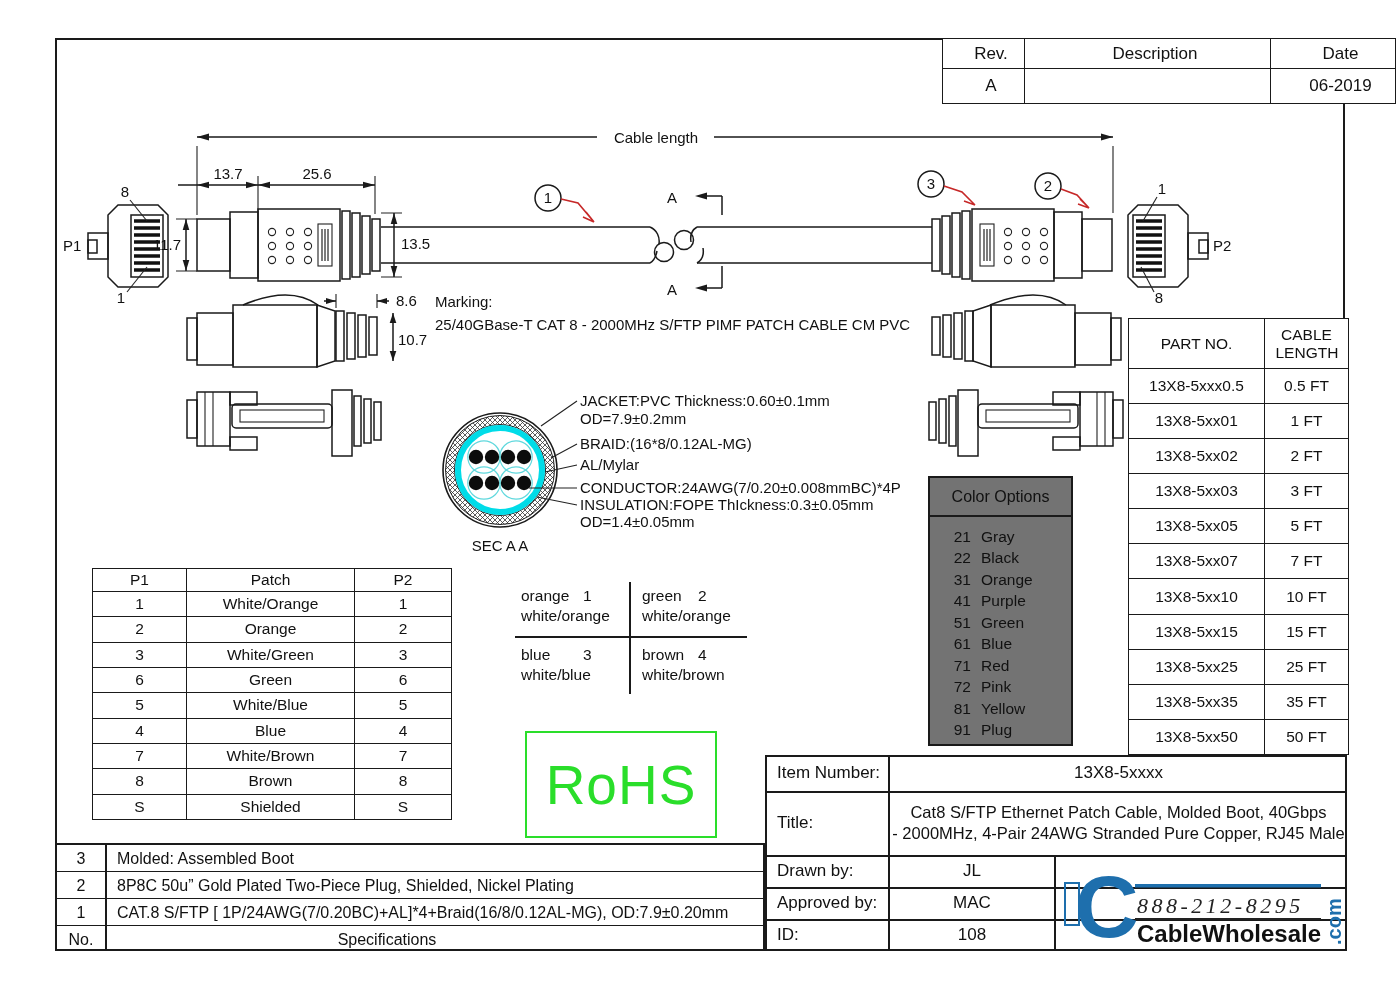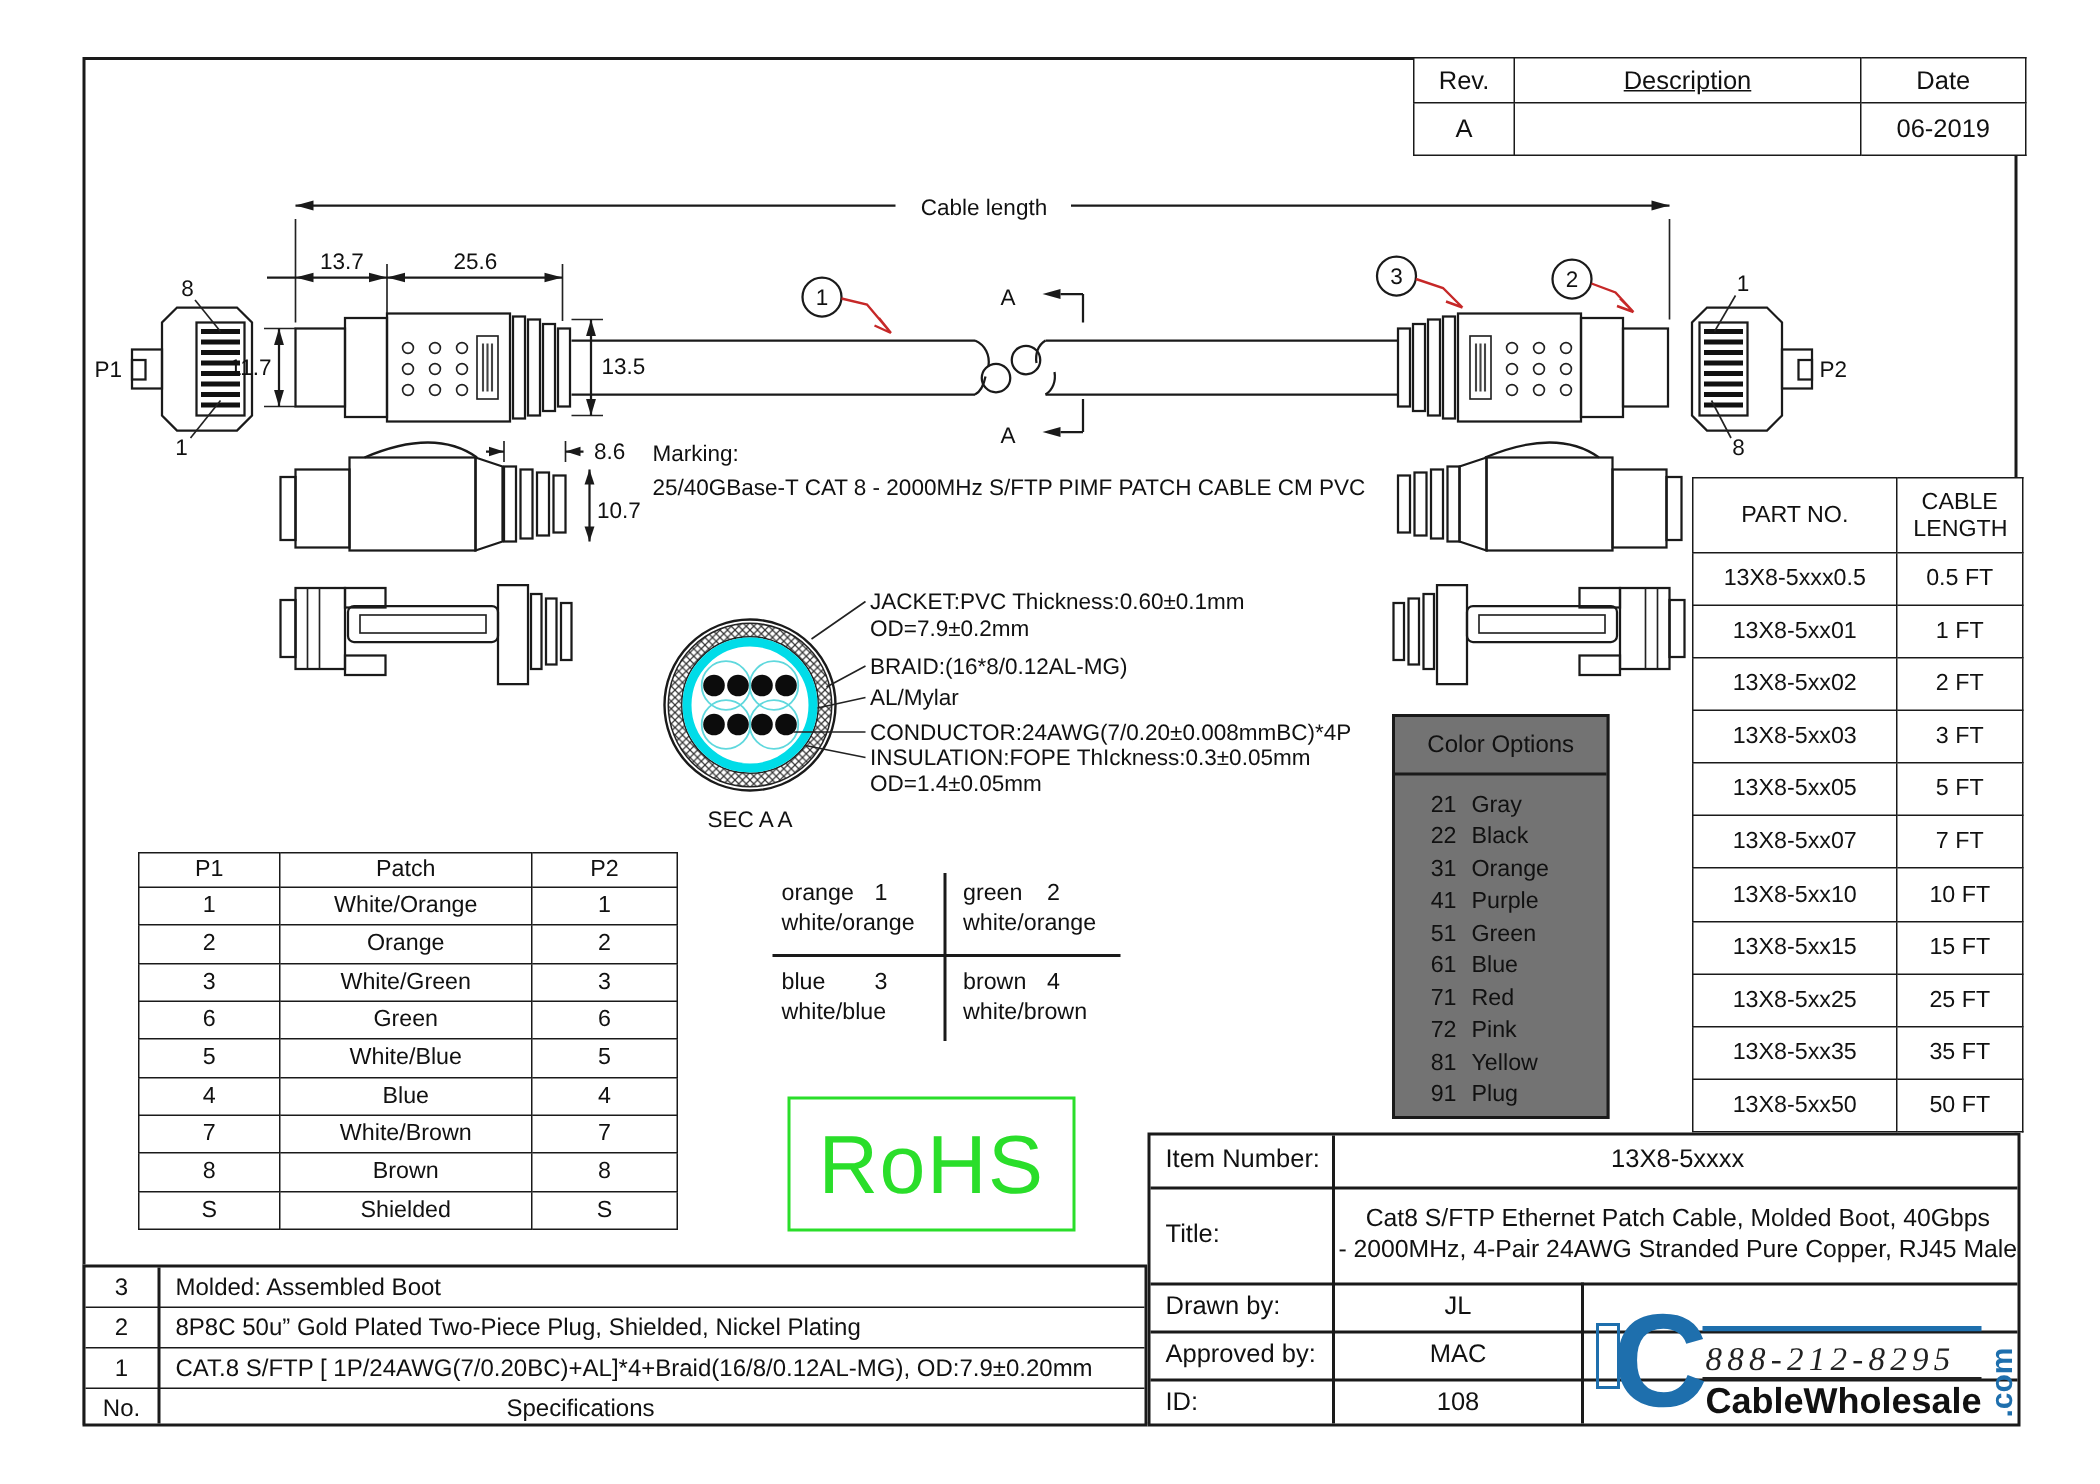--- a/index.html
+++ b/index.html
@@ -6,35 +6,35 @@
   #sheet{position:relative;width:1400px;height:989px;background:#fff;overflow:hidden;
          font-family:"Liberation Sans",sans-serif;color:#111;}
   .abs{position:absolute;box-sizing:border-box;}
   .border-box{border:2.5px solid #1a1a1a;}
   
   table.t{position:absolute;border-collapse:collapse;table-layout:fixed;background:#fff;}
   table.t td,table.t th{border:1.8px solid #1a1a1a;padding:0;text-align:center;
         font-weight:normal;font-size:15.5px;color:#111;overflow:hidden;}
   
   #revtbl{left:942px;top:38px;width:405px;height:65px;}
-  #revtbl td{font-size:17px;}
+  #revtbl td{font-size:17px;padding-left:15px;}
   
   #pintbl{left:92px;top:568px;width:356px;height:252px;}
   #pintbl .title{font-size:17.5px;height:28px;}
   
   #parttbl{left:1128px;top:318px;width:218px;height:437px;}
   #parttbl .hdr{height:50px;font-size:15.5px;line-height:1.1;}
   
   #colorbox{left:928px;top:476px;width:145px;height:270px;border:2px solid #1a1a1a;background:#737373;}
   #colorbox .cb-title{height:37px;border-bottom:2px solid #1a1a1a;display:flex;align-items:center;justify-content:center;font-size:16px;}
   #colorbox .cb-list{padding:9px 0 0 17px;}
   #colorbox .cb-row{display:flex;height:21.5px;align-items:center;font-size:15.5px;}
   #colorbox .cb-code{width:24px;text-align:right;margin-right:10px;}
   
-  #rohs{left:525px;top:731px;width:192px;height:90px;border:2.5px solid #2ade2a;color:#2ade2a;
+  #rohs{left:525px;top:731px;width:192px;height:107px;border:2.5px solid #2ade2a;color:#2ade2a;
         display:flex;align-items:center;justify-content:center;font-size:55px;letter-spacing:1px;background:#fff;}
   
   #pairs{left:515px;top:580px;width:232px;height:116px;font-size:15.5px;line-height:20px;}
   #pairs .vline{position:absolute;left:114px;top:2px;width:1.6px;height:112px;background:#1a1a1a;}
   #pairs .hline{position:absolute;left:0;top:56px;width:232px;height:1.6px;background:#1a1a1a;}
   #pairs .cell{position:absolute;}
   #pairs .cw{display:inline-block;width:62px;}
   
   #titleblock{left:765px;top:755px;width:582px;height:196px;border:2.5px solid #1a1a1a;background:#fff;}
   #titleblock .hl{position:absolute;left:0;width:100%;height:1.8px;background:#1a1a1a;}
@@ -63,21 +63,21 @@
 <body>
 
 <div id="sheet">
 
   <div class="abs border-box" style="left:55px;top:38px;width:1290px;height:912px;"></div>
 
   <table class="t" id="revtbl">
     <tbody>
         <tr style="height:30px;">
       <td style="width:66px;">Rev.</td>
-      <td style="width:230px;text-decoration:underline;">Description</td>
+      <td style="width:230px;">Description</td>
       <td style="width:109px;">Date</td>
     </tr>
     <tr style="height:35px;">
       <td>A</td>
       <td></td>
       <td>06-2019</td>
     </tr>
   </tbody>
     </table>
 

